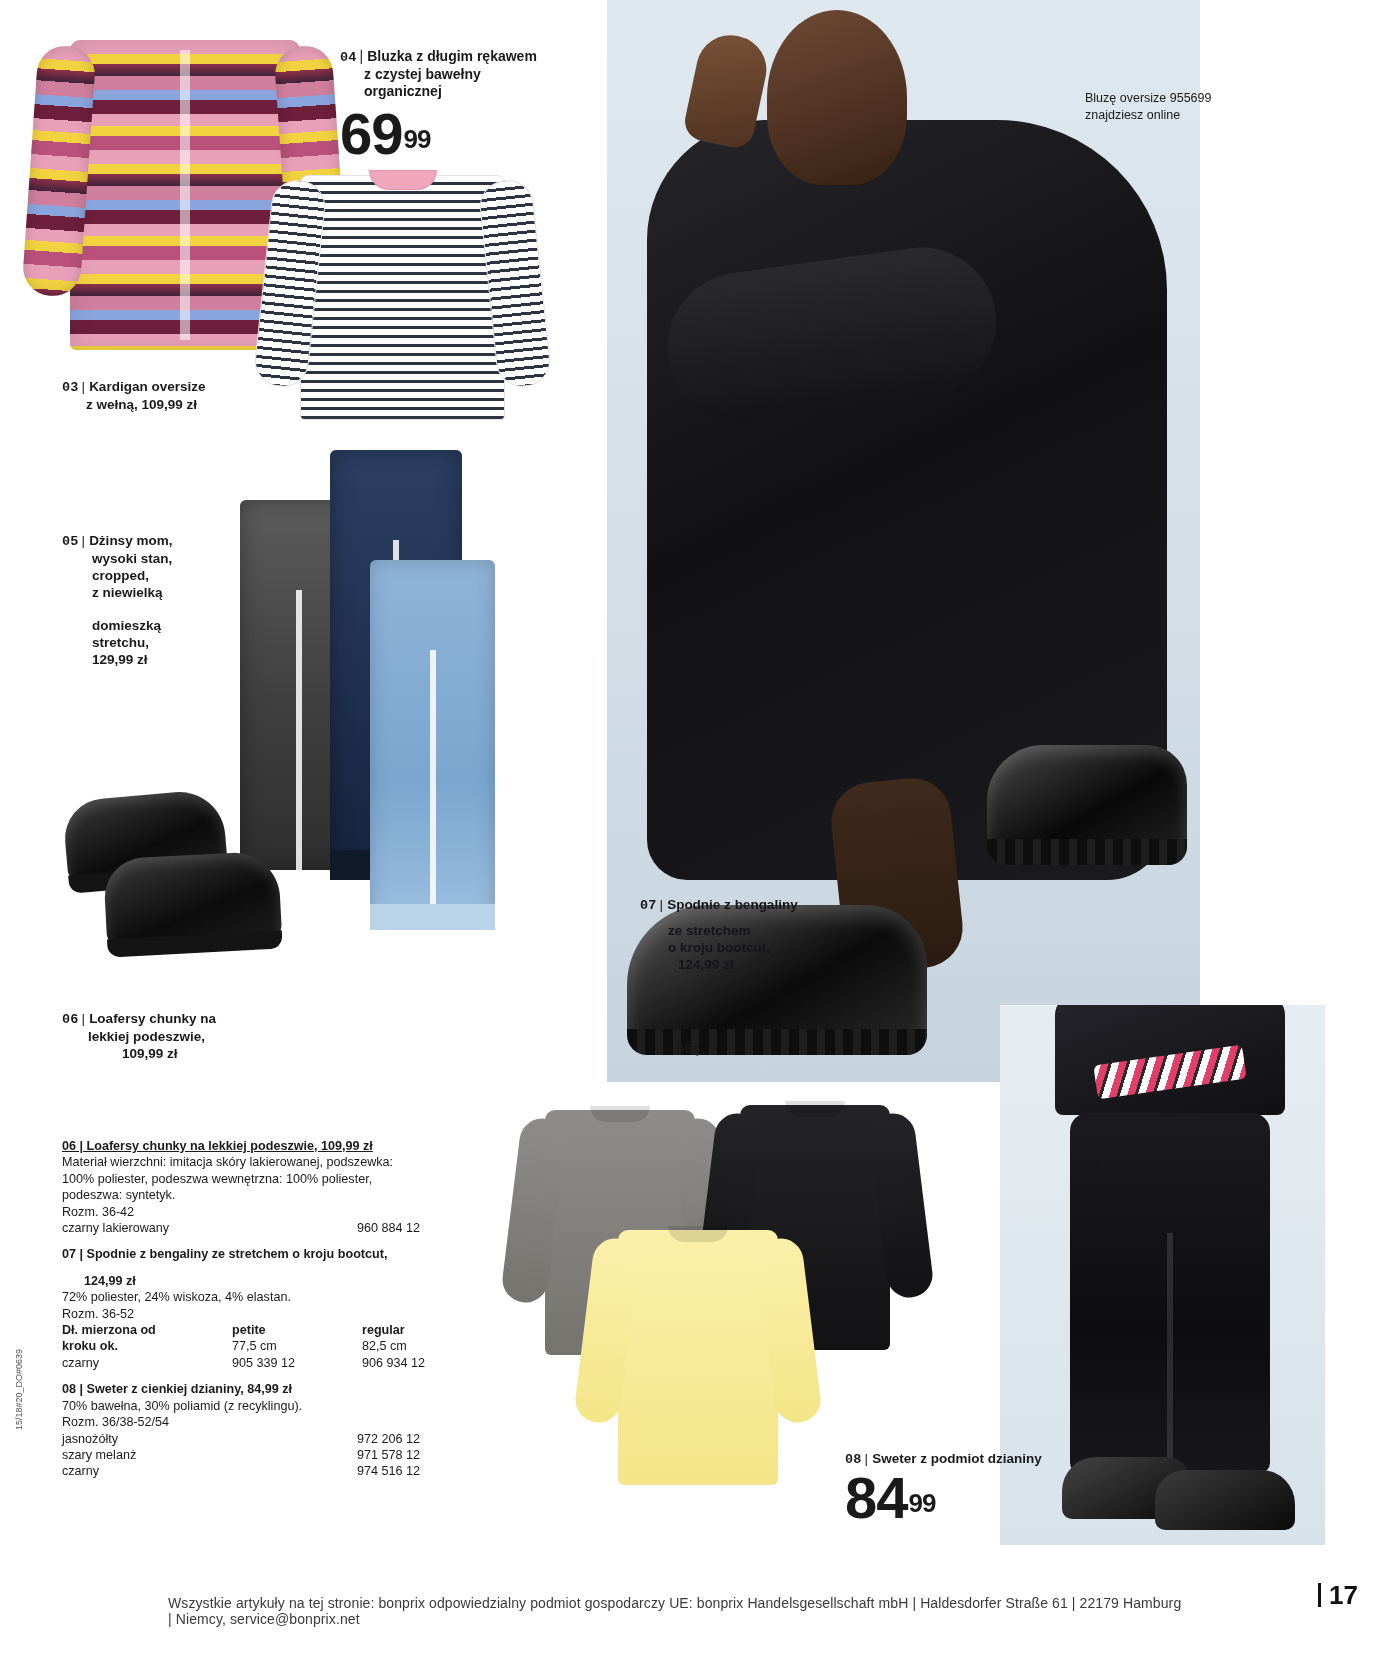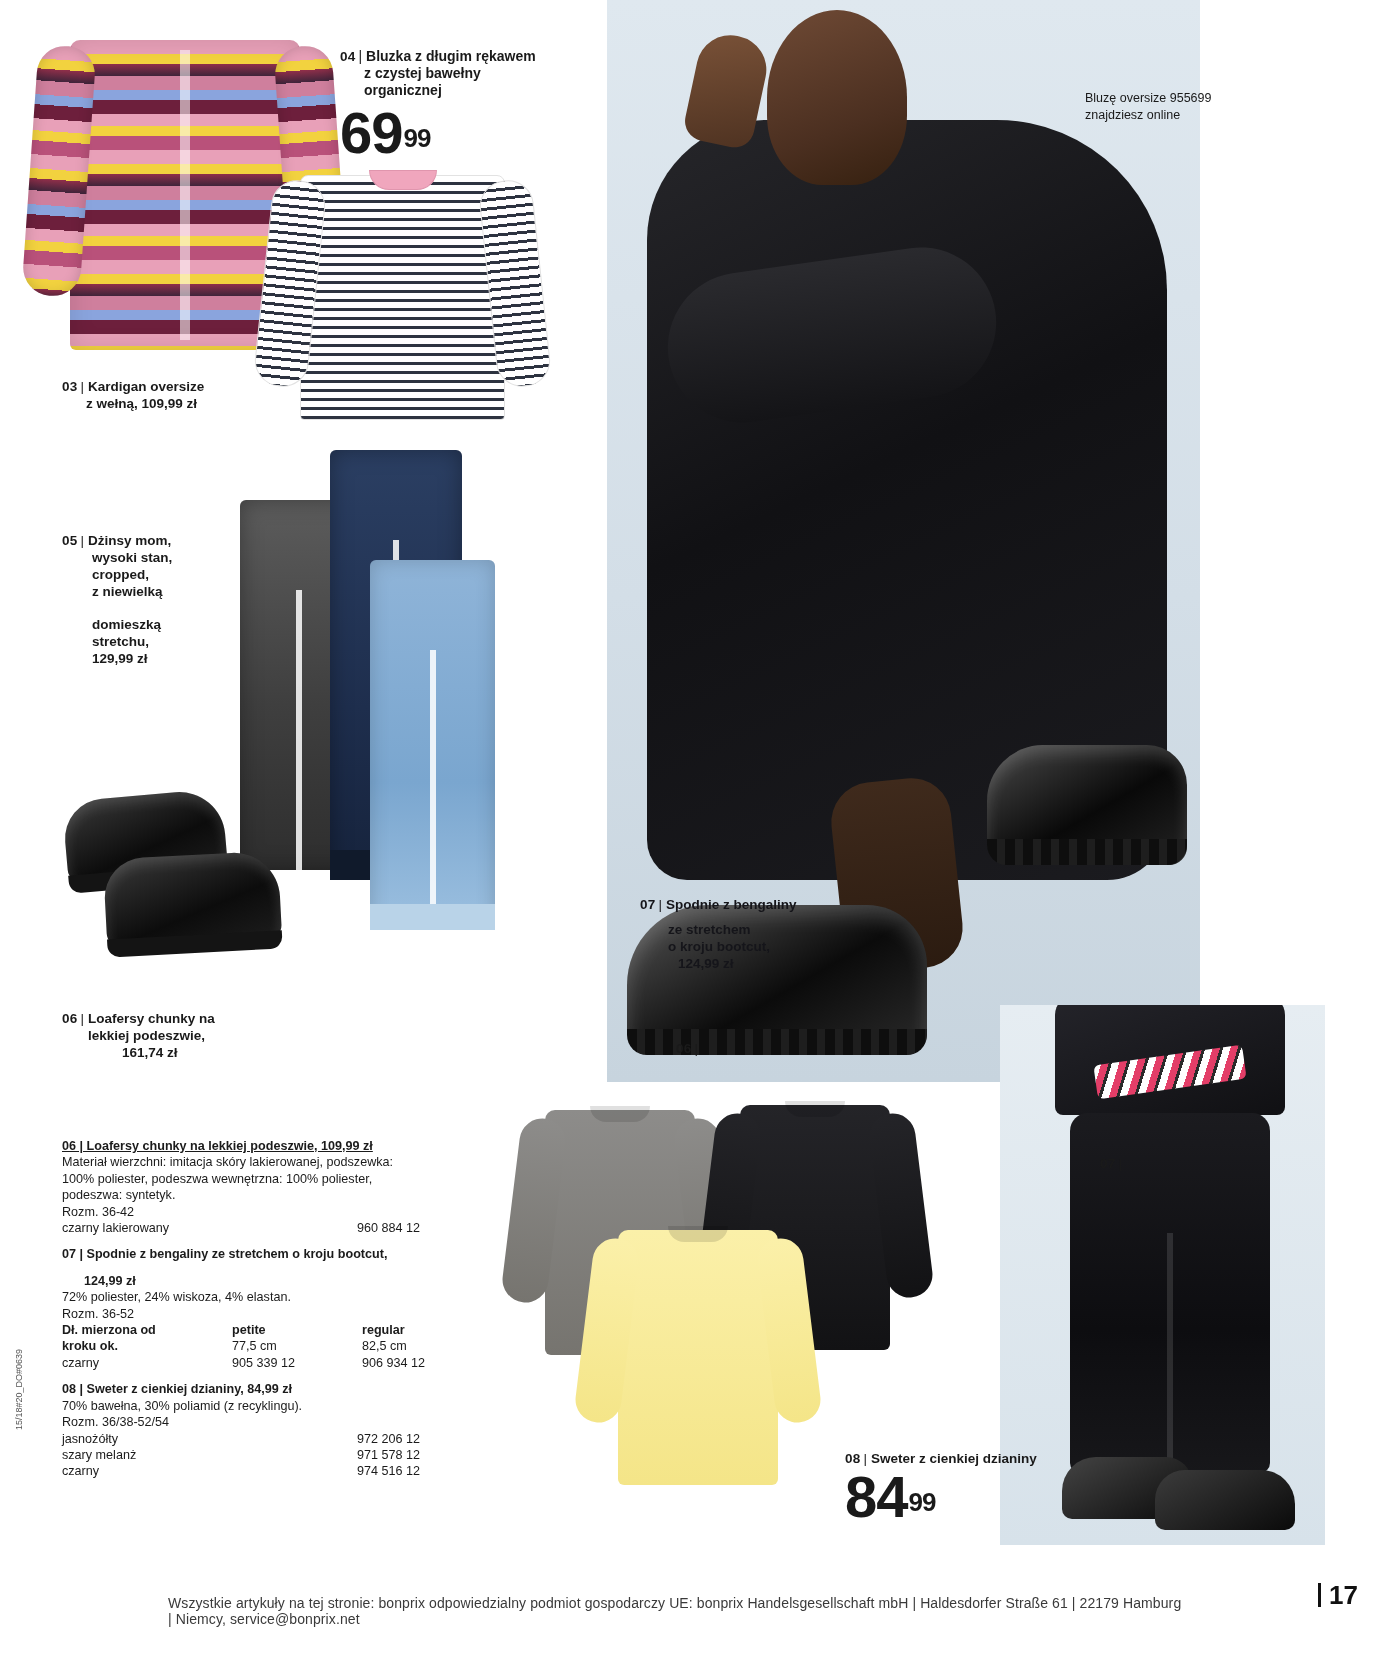--- a/index.html
+++ b/index.html
@@ -9,21 +9,21 @@
     height: 1662px;
     position: relative;
     background: #ffffff;
     font-family: "Liberation Sans", sans-serif;
     color: #1a1a1a;
     overflow: hidden;
   }
 
   
   .abs { position: absolute; }
-  .num-label { font-weight: bold; font-size: 13.5px; letter-spacing: .2px; }
+  .num-label { font-weight: bold; font-size: 13.5px; letter-spacing: .2px; font-family: Liberation Mono, monospace; }
   .sep { display: inline-block; padding: 0 4px 0 3px; font-weight: 400; }
   .cap { font-size: 13.5px; line-height: 17px; font-weight: bold; }
 
   
   .photo { position: absolute; }
 
   
   .cardigan {
     left: 70px; top: 40px; width: 230px; height: 310px;
     border-radius: 10px 10px 6px 6px;
@@ -368,21 +368,21 @@
   <div class="cap" style="padding-left:30px;margin-top:16px;">domieszką</div>
   <div class="cap" style="padding-left:30px;">stretchu,</div>
   <div class="cap" style="padding-left:30px;">129,99 zł</div>
 </div>
 
 <div class="abs t-06">
   <div class="cap">
     <span class="num-label">06</span><span class="sep">|</span><span>Loafersy chunky na</span>
   </div>
   <div class="cap" style="padding-left:26px;">lekkiej podeszwie,</div>
-  <div class="cap" style="padding-left:60px;">161,74 zł</div>
+  <div class="cap" style="padding-left:60px;">109,99 zł</div>
 </div>
 
 <div class="abs t-07h">
   <div class="cap">
     <span class="num-label">07</span><span class="sep">|</span><span>Spodnie z bengaliny</span>
   </div>
   <div class="cap" style="padding-left:28px;margin-top:8px;">ze stretchem</div>
   <div class="cap" style="padding-left:28px;">o kroju bootcut,</div>
   <div class="cap" style="padding-left:38px;">124,99 zł</div>
 </div>
@@ -395,21 +395,21 @@
   <span class="num-label">07</span><span class="sep">|</span>
 </div>
 
 <div class="abs t-hero-note">
   <div>Bluzę oversize 955699</div>
   <div>znajdziesz online</div>
 </div>
 
 <div class="abs t-08">
   <div class="cap">
-    <span class="num-label">08</span><span class="sep">|</span><span>Sweter z cienkiej dzianiny</span>
+    <span class="num-label">08</span><span class="sep">|</span><span>Sweter z podmiot dzianiny</span>
   </div>
   <div class="price-08">
     <span class="price-big">84</span><span class="price-sup">99</span>
   </div>
 </div>
 
 <div class="details">
 
   <div class="head">06 | Loafersy chunky na lekkiej podeszwie, 109,99 zł</div>
   <div>Materiał wierzchni: imitacja skóry lakierowanej, podszewka:</div>

